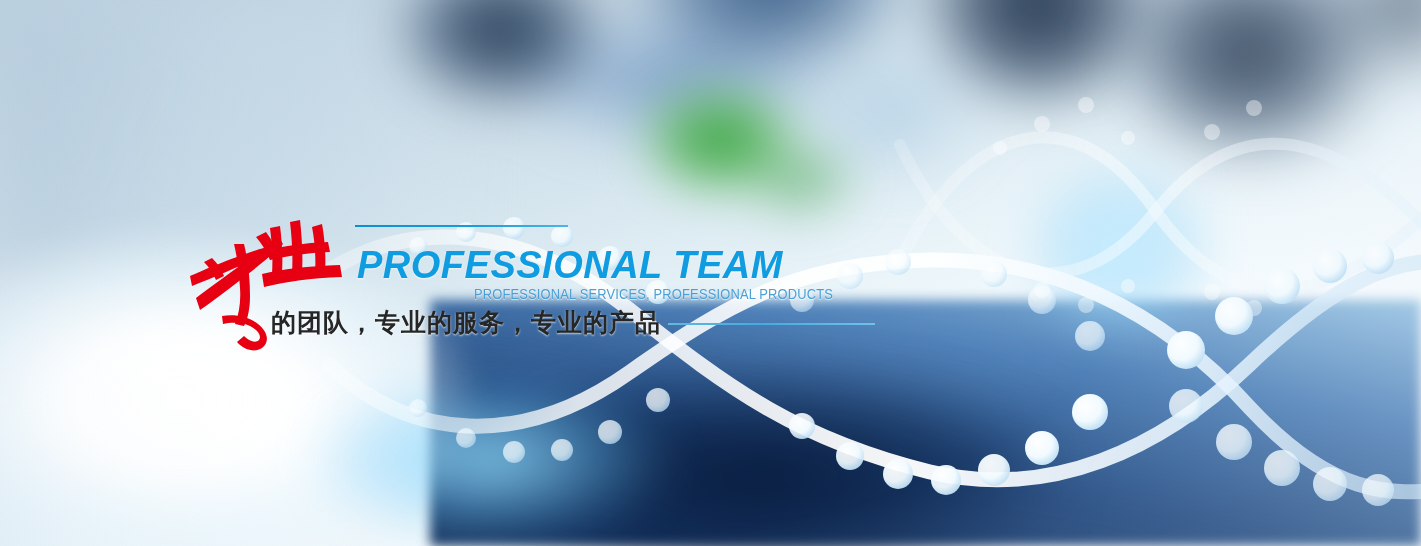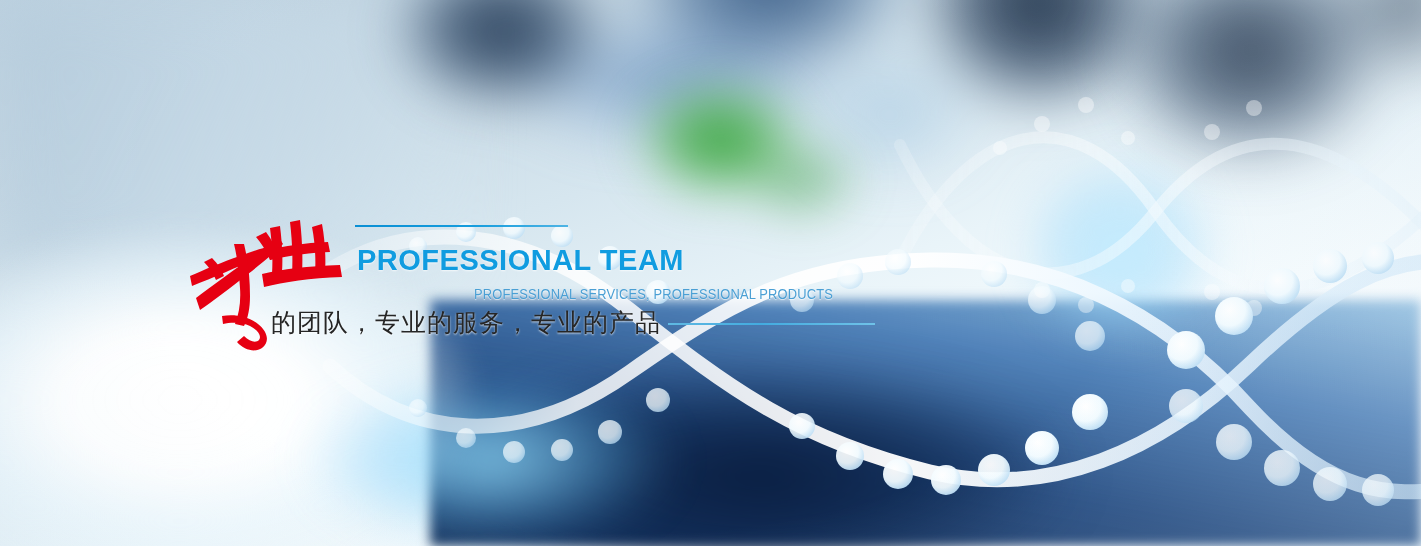--- a/index.html
+++ b/index.html
@@ -90,36 +90,37 @@
     position:absolute; left:182px; top:212px;
     width:165px; height:140px;
   }
   .line-top {
     position:absolute; left:355px; top:225px;
     width:213px; height:2px;
     background:linear-gradient(90deg,#0a8fd4 0%,#169ddd 55%,#4fb4e4 100%);
   }
   .title {
     position:absolute; left:357px; top:244px;
-    font-size:29px; font-weight:bold; letter-spacing:.5px;
+    font-size:38px; font-weight:bold; letter-spacing:.5px;
     color:#109ce0;
     text-shadow:0 1px 2px rgba(255,255,255,.7);
     white-space:nowrap;
+    font-style:italic;
   }
   .subtitle {
     position:absolute; left:474px; top:285px;
     font-size:15px; font-weight:normal; letter-spacing:.2px;
     color:#4a9fd4;
     transform:scaleX(.86); transform-origin:left center;
     text-shadow:0 1px 1px rgba(255,255,255,.65);
     white-space:nowrap;
   }
   .cn-text {
     position:absolute; left:271px; top:306px;
-    font-size:25px; font-weight:normal; letter-spacing:1px;
+    font-size:25px; font-weight:bold; letter-spacing:1px;
     color:#262626;
     text-shadow:0 1px 2px rgba(255,255,255,.75);
     white-space:nowrap;
   }
   .line-bottom {
     position:absolute; left:668px; top:323px;
     width:207px; height:2px;
     background:linear-gradient(90deg,#5fb9e3 0%,#43abdf 45%,#6fc2e8 100%);
   }
 </style>

